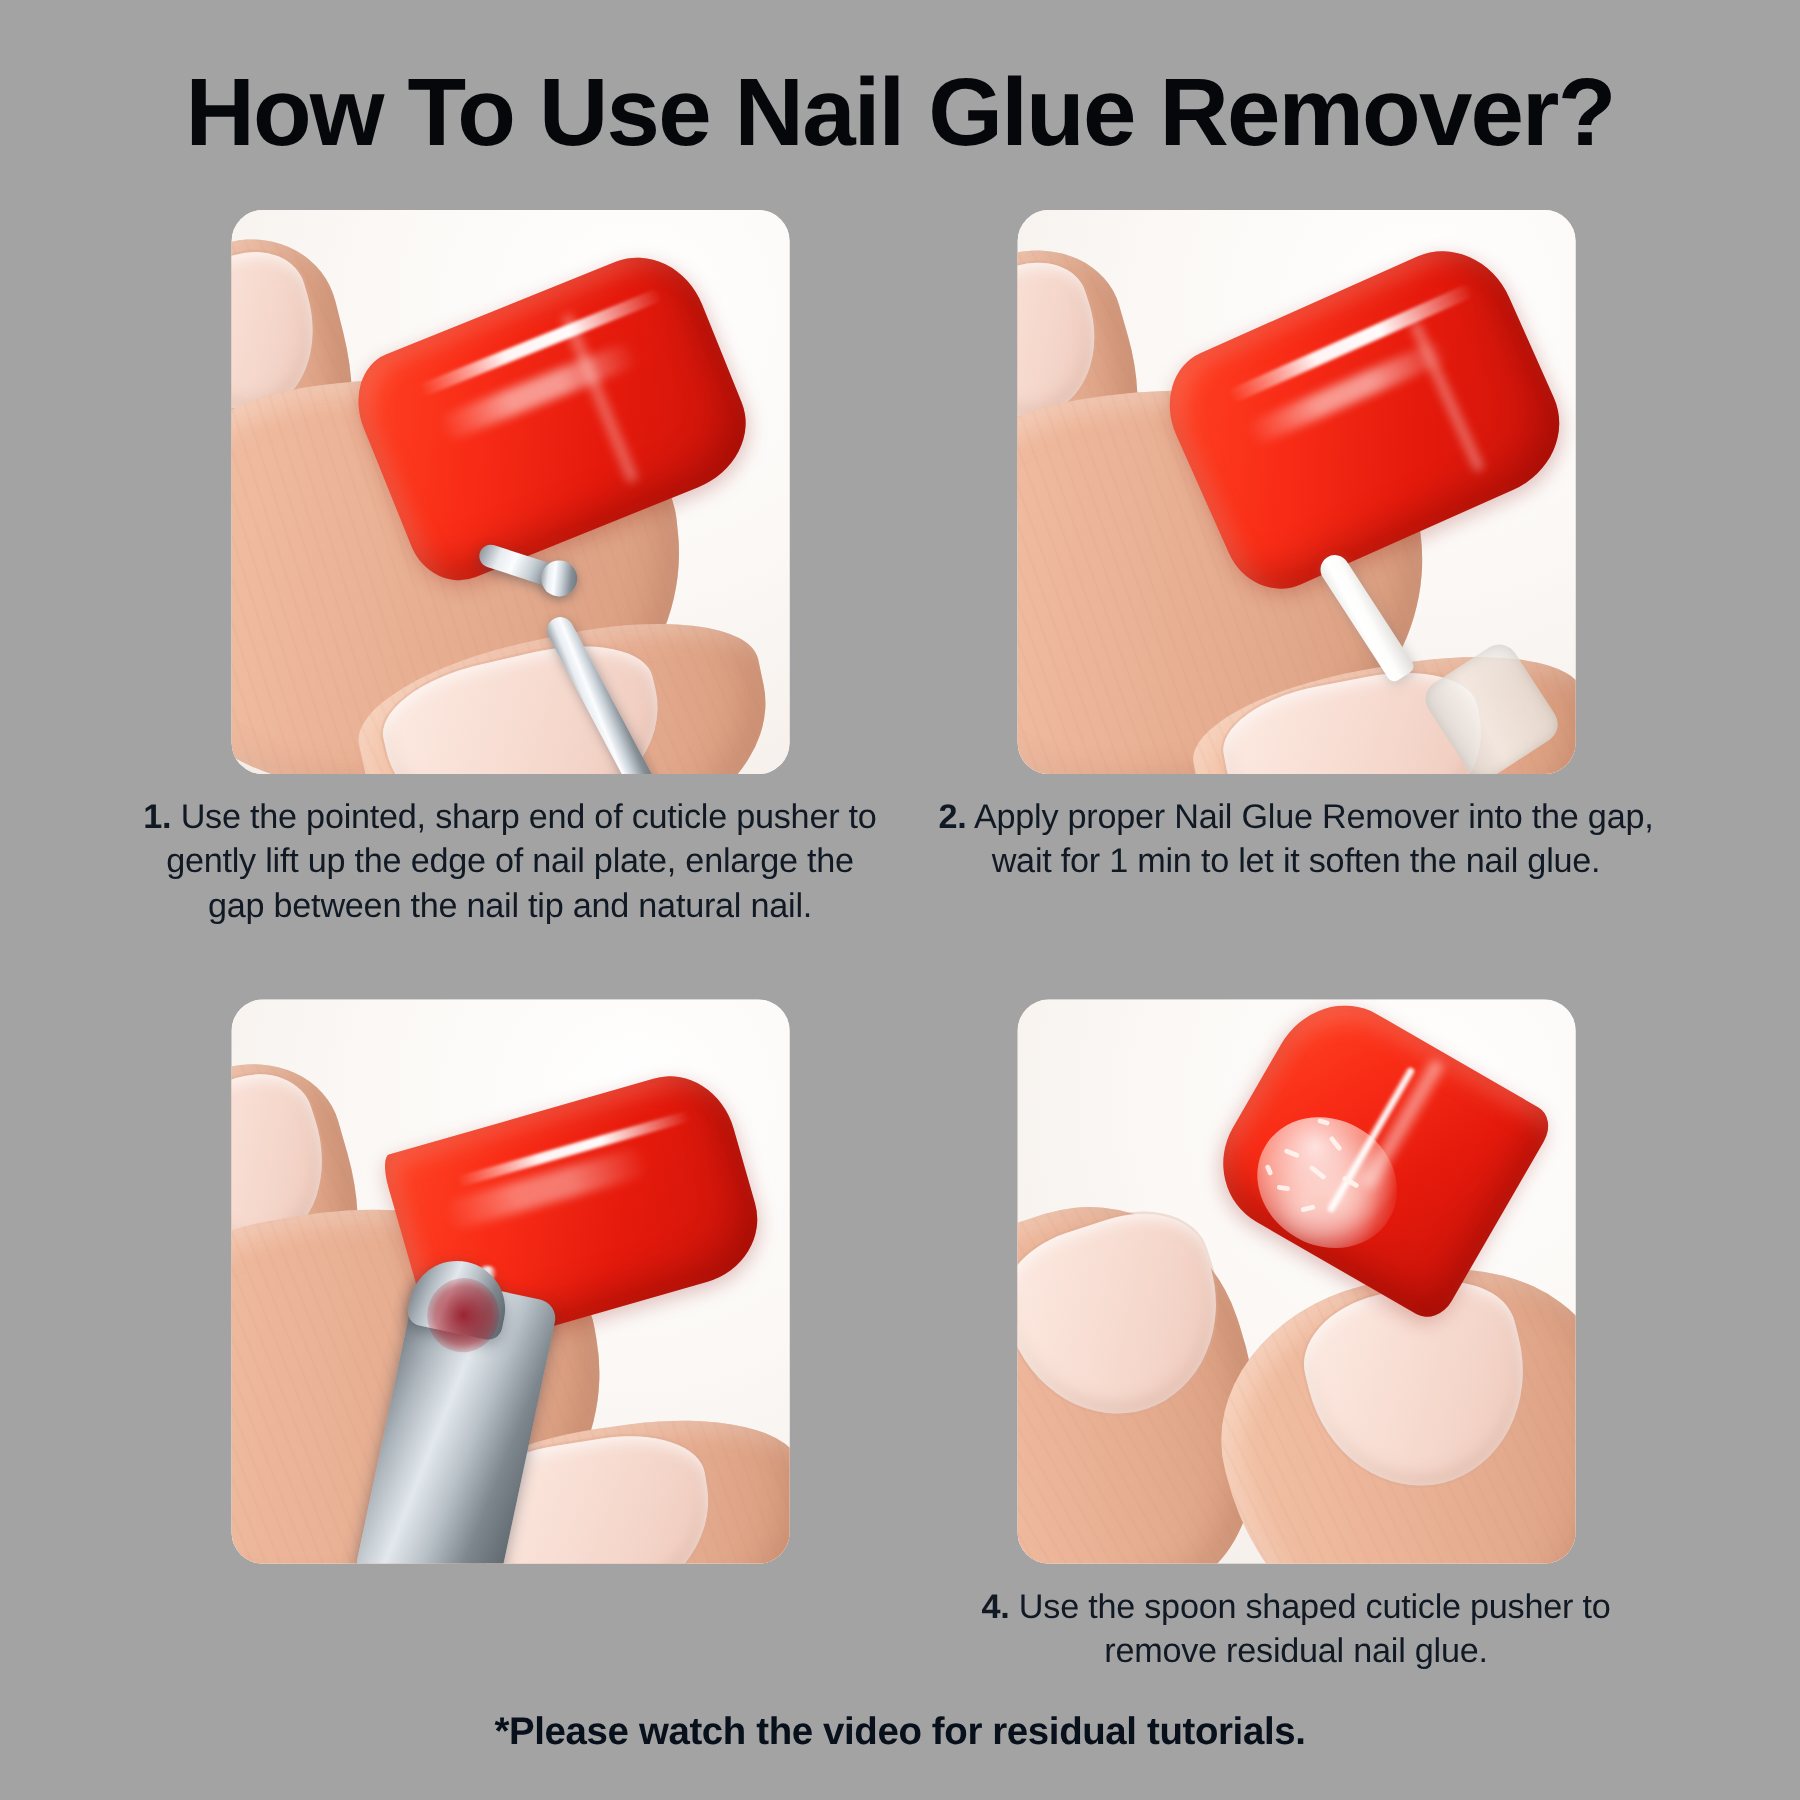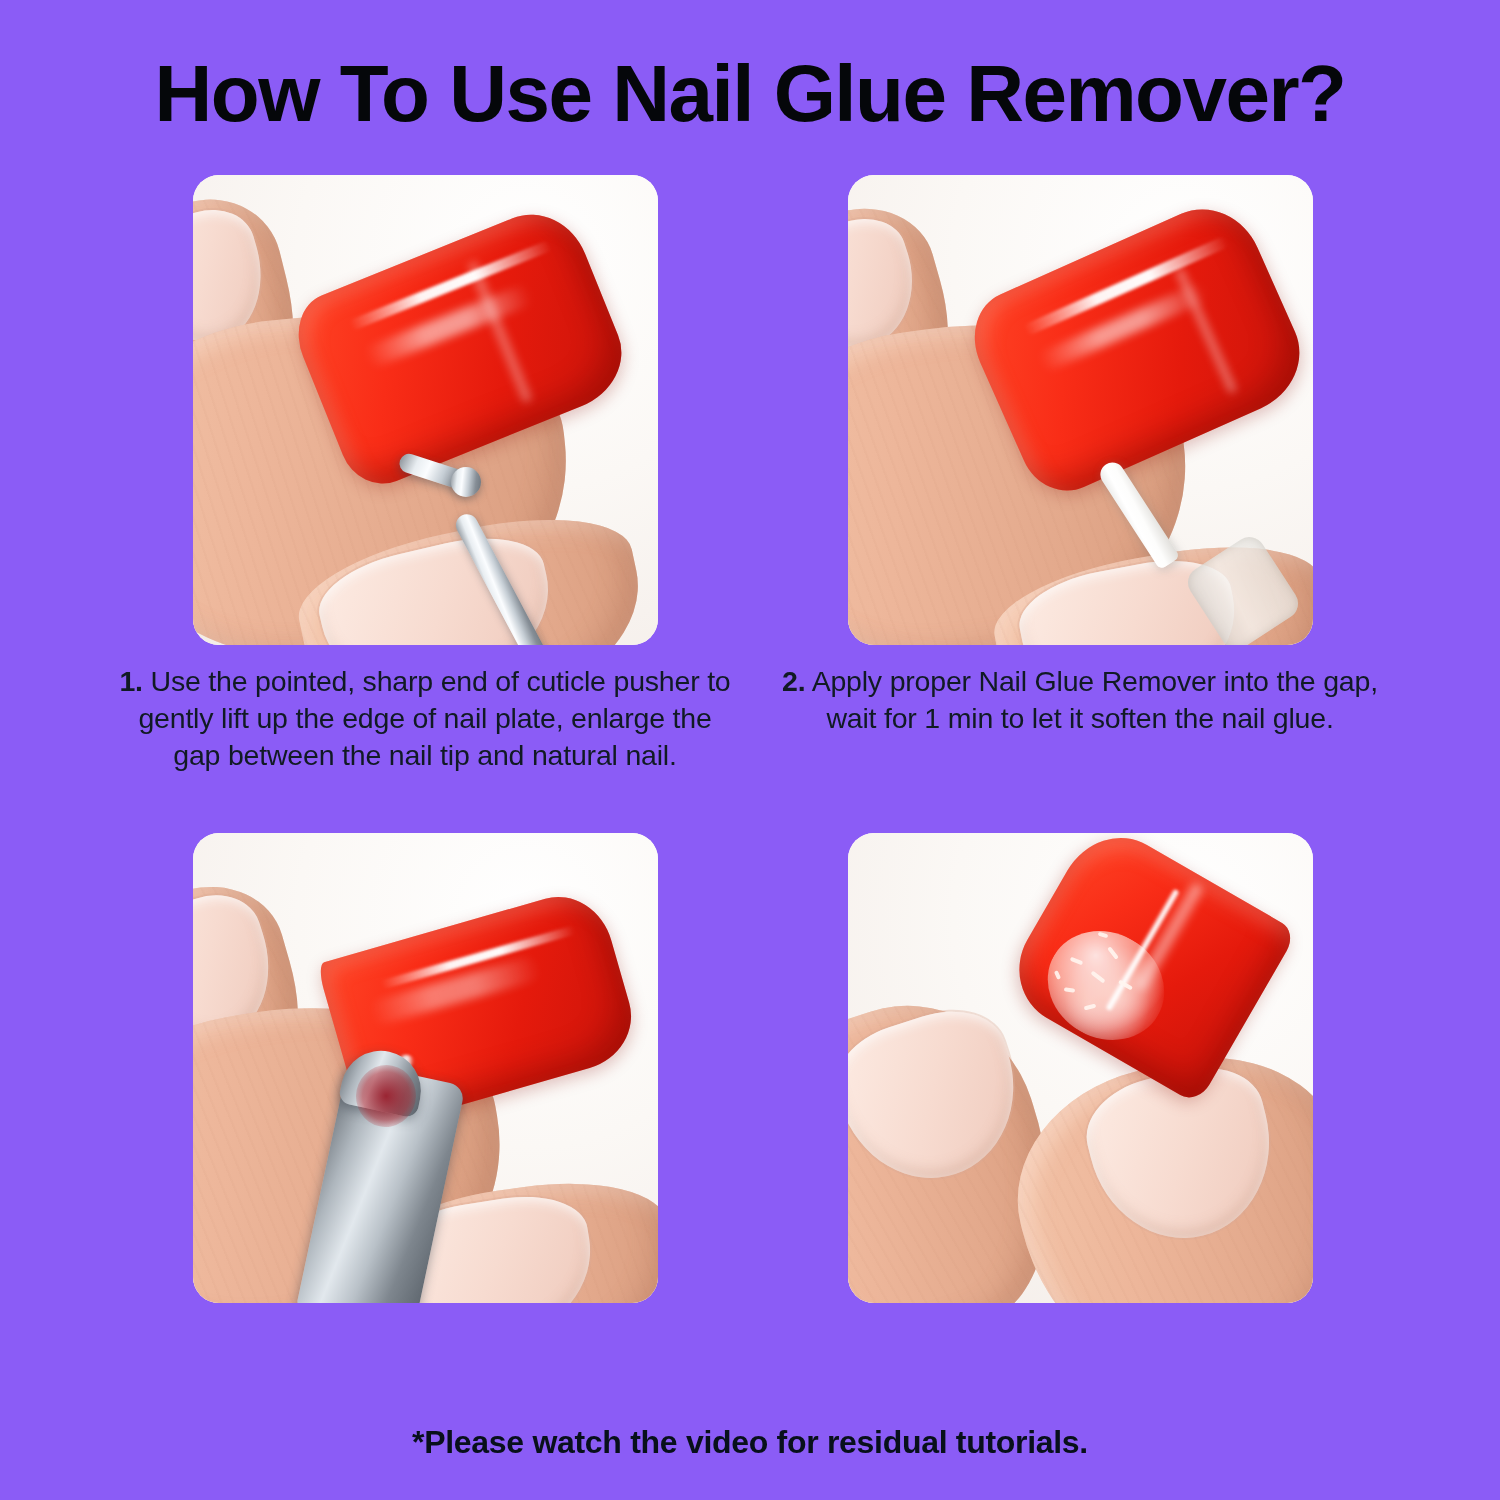--- a/index.html
+++ b/index.html
@@ -5,21 +5,21 @@
   * { margin:0; padding:0; box-sizing:border-box; }
   html, body {
     width:1500px; height:1500px;
     background:#c1e4ff;
     font-family:"Liberation Sans", sans-serif;
     overflow:hidden;
   }
   .page {
     position:relative;
     width:1500px; height:1500px;
-    background:#8b5cf6;
+    background:#a3a3a3;
   }
 
   
   .title {
     position:absolute;
     left:0; top:52px;
     width:1500px;
     text-align:center;
     font-size:80px;
     font-weight:900;
@@ -300,18 +300,22 @@
             <div class="speck" style="left:222px; top:126px; width:13px; height:4px; transform:rotate(22deg);"></div>
             <div class="speck" style="left:242px; top:142px; width:16px; height:4px; transform:rotate(38deg);"></div>
             <div class="speck" style="left:216px; top:155px; width:11px; height:4px; transform:rotate(8deg);"></div>
             <div class="speck" style="left:258px; top:118px; width:14px; height:4px; transform:rotate(52deg);"></div>
             <div class="speck" style="left:236px; top:172px; width:12px; height:4px; transform:rotate(-14deg);"></div>
             <div class="speck" style="left:270px; top:150px; width:15px; height:4px; transform:rotate(30deg);"></div>
             <div class="speck" style="left:205px; top:140px; width:9px; height:4px; transform:rotate(66deg);"></div>
             <div class="speck" style="left:250px; top:100px; width:10px; height:4px; transform:rotate(16deg);"></div>
           </div>
         </div>
+        <p class="caption">
+          <b>4.</b> 
+          <span>Use the spoon shaped cuticle pusher to remove residual nail glue.</span>
+        </p>
       </div>
     </div>
   </div>
 
   <p class="footer">*Please watch the video for residual tutorials.</p>
 </div>
 
 </body></html>

